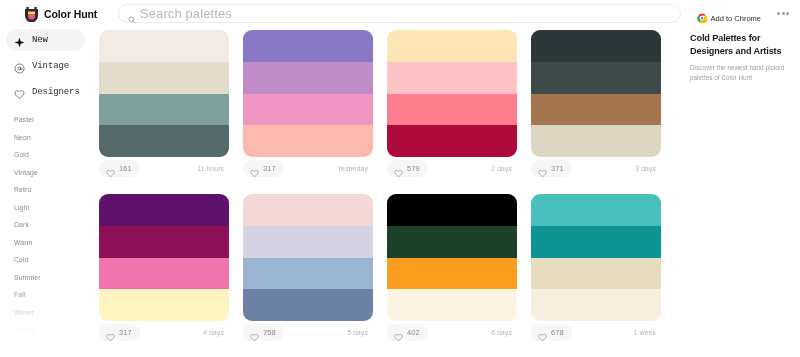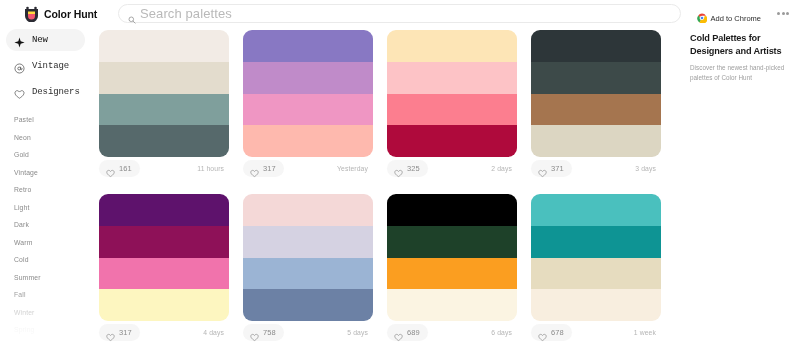--- a/index.html
+++ b/index.html
@@ -412,21 +412,21 @@
           <span style="background: rgb(252, 126, 143);"></span>
           <span style="background: rgb(175, 10, 60);"></span>
         </div>
         <div class="card-meta">
           <div class="like-pill">
             <span class="heart-icon">
               <svg viewBox="0 0 18 16" width="9" height="9" aria-hidden="true">
                 <path d="M9 14.1 C9 14.1 1.5 9.9 1.5 5.6 C1.5 3.3 3.3 1.7 5.3 1.7 C6.8 1.7 8.2 2.6 9 4 C9.8 2.6 11.2 1.7 12.7 1.7 C14.7 1.7 16.5 3.3 16.5 5.6 C16.5 9.9 9 14.1 9 14.1 Z" fill="none" stroke="#8d8d8d" stroke-width="1.4" stroke-linejoin="round"></path>
               </svg>
             </span>
-            <span class="like-count">325</span>
+            <span class="like-count">579</span>
           </div>
           <span class="time-ago">2 days</span>
         </div>
       </div>
 
       <div class="card">
         <div class="swatches">
           <span style="background: rgb(45, 54, 57);"></span>
           <span style="background: rgb(61, 74, 73);"></span>
           <span style="background: rgb(165, 117, 79);"></span>
@@ -492,21 +492,21 @@
           <span style="background: rgb(251, 158, 32);"></span>
           <span style="background: rgb(251, 244, 226);"></span>
         </div>
         <div class="card-meta">
           <div class="like-pill">
             <span class="heart-icon">
               <svg viewBox="0 0 18 16" width="9" height="9" aria-hidden="true">
                 <path d="M9 14.1 C9 14.1 1.5 9.9 1.5 5.6 C1.5 3.3 3.3 1.7 5.3 1.7 C6.8 1.7 8.2 2.6 9 4 C9.8 2.6 11.2 1.7 12.7 1.7 C14.7 1.7 16.5 3.3 16.5 5.6 C16.5 9.9 9 14.1 9 14.1 Z" fill="none" stroke="#8d8d8d" stroke-width="1.4" stroke-linejoin="round"></path>
               </svg>
             </span>
-            <span class="like-count">689</span>
+            <span class="like-count">402</span>
           </div>
           <span class="time-ago">6 days</span>
         </div>
       </div>
 
       <div class="card">
         <div class="swatches">
           <span style="background: rgb(74, 192, 190);"></span>
           <span style="background: rgb(14, 148, 148);"></span>
           <span style="background: rgb(230, 220, 191);"></span>

